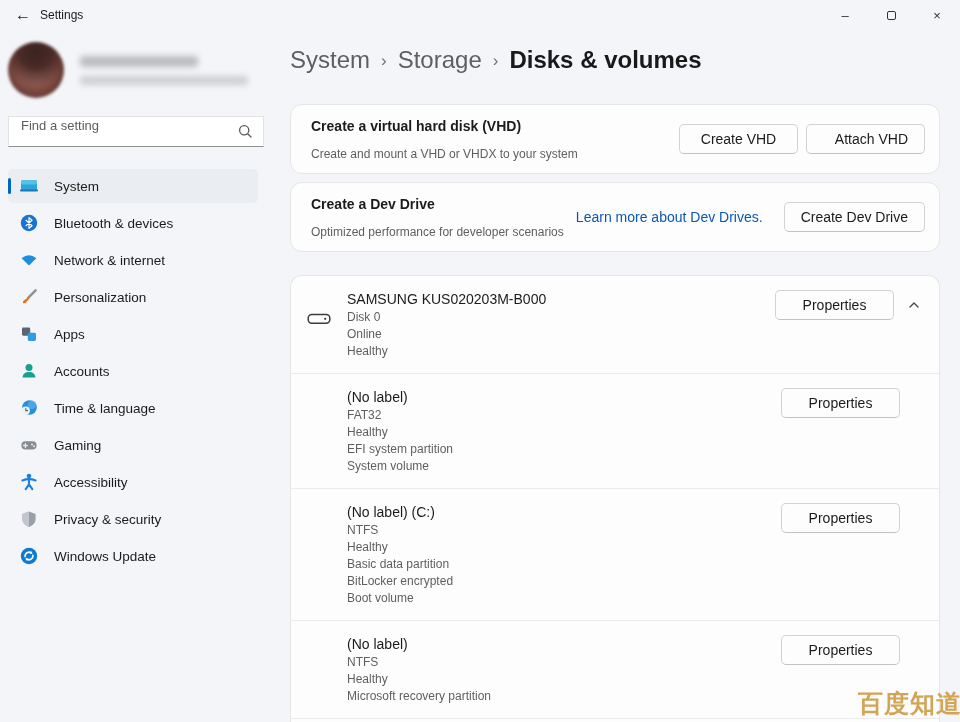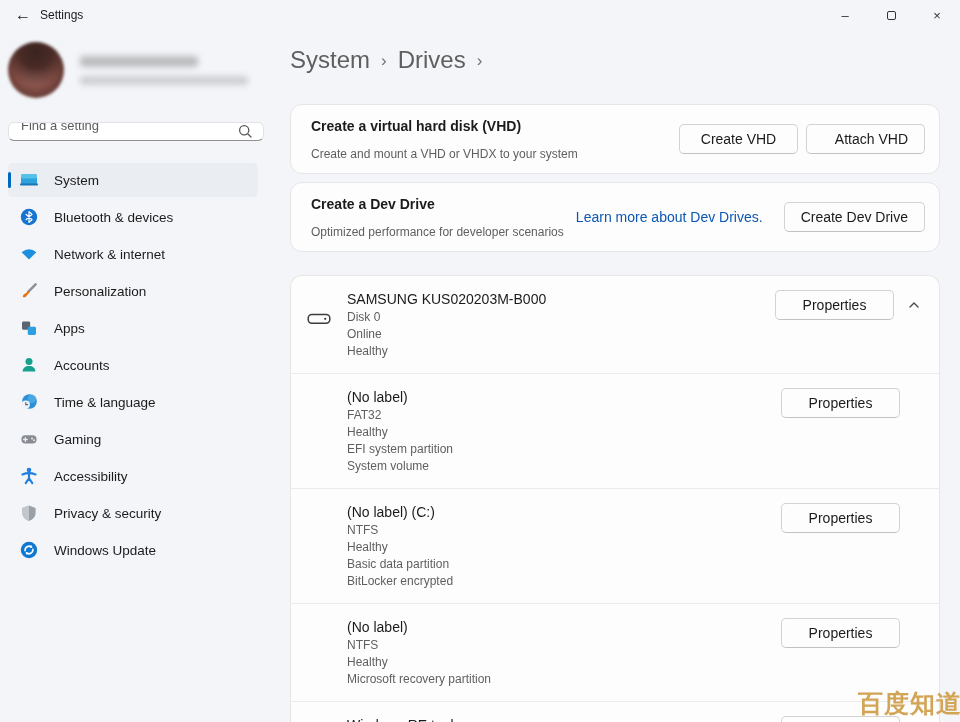--- a/index.html
+++ b/index.html
@@ -22,22 +22,22 @@
   .avatar { width:56px; height:56px; border-radius:50%; flex:0 0 56px;
             background:
               radial-gradient(circle at 50% 18%, #3a2420 0%, #4a2a26 30%, rgba(74,42,38,0) 62%),
               radial-gradient(circle at 48% 48%, #a0706a 0%, #855048 45%, #5d342e 78%, #432722 100%);
             filter: blur(1.5px); }
   .user-meta { margin-left:16px; }
   .name-bar { height:11px; width:118px; background:#a8a8a8; border-radius:3px; filter:blur(3px); opacity:.75; }
   .sub-bar  { height:9px; width:168px; background:#bdbdbd; border-radius:3px; filter:blur(3px); opacity:.7; margin-top:9px; }
 
   .searchbox { position:relative; width:256px; margin-bottom:22px; }
-  .searchbox input { width:100%; height:19px; border:1px solid #e3e3e3; border-bottom:1px solid #8f8f8f;
-                     border-radius:6px; background:#ffffff; padding:0 34px 12px 12px; font-size:13px;
+  .searchbox input { width:100%; height:31px; border:1px solid #e3e3e3; border-bottom:1px solid #8f8f8f;
+                     border-radius:0; background:#ffffff; padding:0 34px 12px 12px; font-size:13px;
                      font-family:"Liberation Sans", sans-serif; color:#1b1b1b; outline:none; }
   .searchbox input::placeholder { color:#5d5d5d; }
   .search-icon { position:absolute; right:10px; top:7px; }
 
   .nav { display:flex; flex-direction:column; }
   .nav-item { position:relative; display:flex; align-items:center; height:34px; margin-bottom:3px;
               padding-left:11px; border-radius:5px; cursor:pointer; width:250px; }
   .nav-item .ic { width:20px; height:20px; flex:0 0 20px; display:flex; align-items:center; justify-content:center; }
   .nav-item .lbl { margin-left:15px; font-size:13.5px; color:#1b1b1b; }
   .nav-item.selected { background:#eaedf1; }
@@ -223,22 +223,23 @@
       <span class="lbl">Windows Update</span>
     </div>
   </nav>
 </aside>
 
 <main class="main">
 
   <div class="breadcrumb">
     <span class="crumb">System</span>
     <span class="crumb-sep">›</span>
-    <span class="crumb">Drives</span>
+    <span class="crumb">Storage</span>
     <span class="crumb-sep">›</span>
+    <span class="crumb-current">Disks &amp; volumes</span>
   </div>
 
   <section class="card setting-card" style="margin-top:22px;">
     <div class="card-titles">
       <div class="card-title">Create a virtual hard disk (VHD)</div>
       <div class="card-sub">Create and mount a VHD or VHDX to your system</div>
     </div>
     <button class="btn">Create VHD</button>
     <button class="btn btn-gap">Attach VHD</button>
   </section>
@@ -288,20 +289,21 @@
       <button class="btn" style="margin-right:25px;">Properties</button>
     </div>
 
     <div class="row v-indent">
       <div class="v-text">
         <div class="v-name">(No label) (C:)</div>
         <div class="v-line">NTFS</div>
         <div class="v-line">Healthy</div>
         <div class="v-line">Basic data partition</div>
         <div class="v-line">BitLocker encrypted</div>
+        <div class="v-line">Boot volume</div>
       </div>
       <button class="btn" style="margin-right:25px;">Properties</button>
     </div>
 
     <div class="row v-indent">
       <div class="v-text">
         <div class="v-name">(No label)</div>
         <div class="v-line">NTFS</div>
         <div class="v-line">Healthy</div>
         <div class="v-line">Microsoft recovery partition</div>

